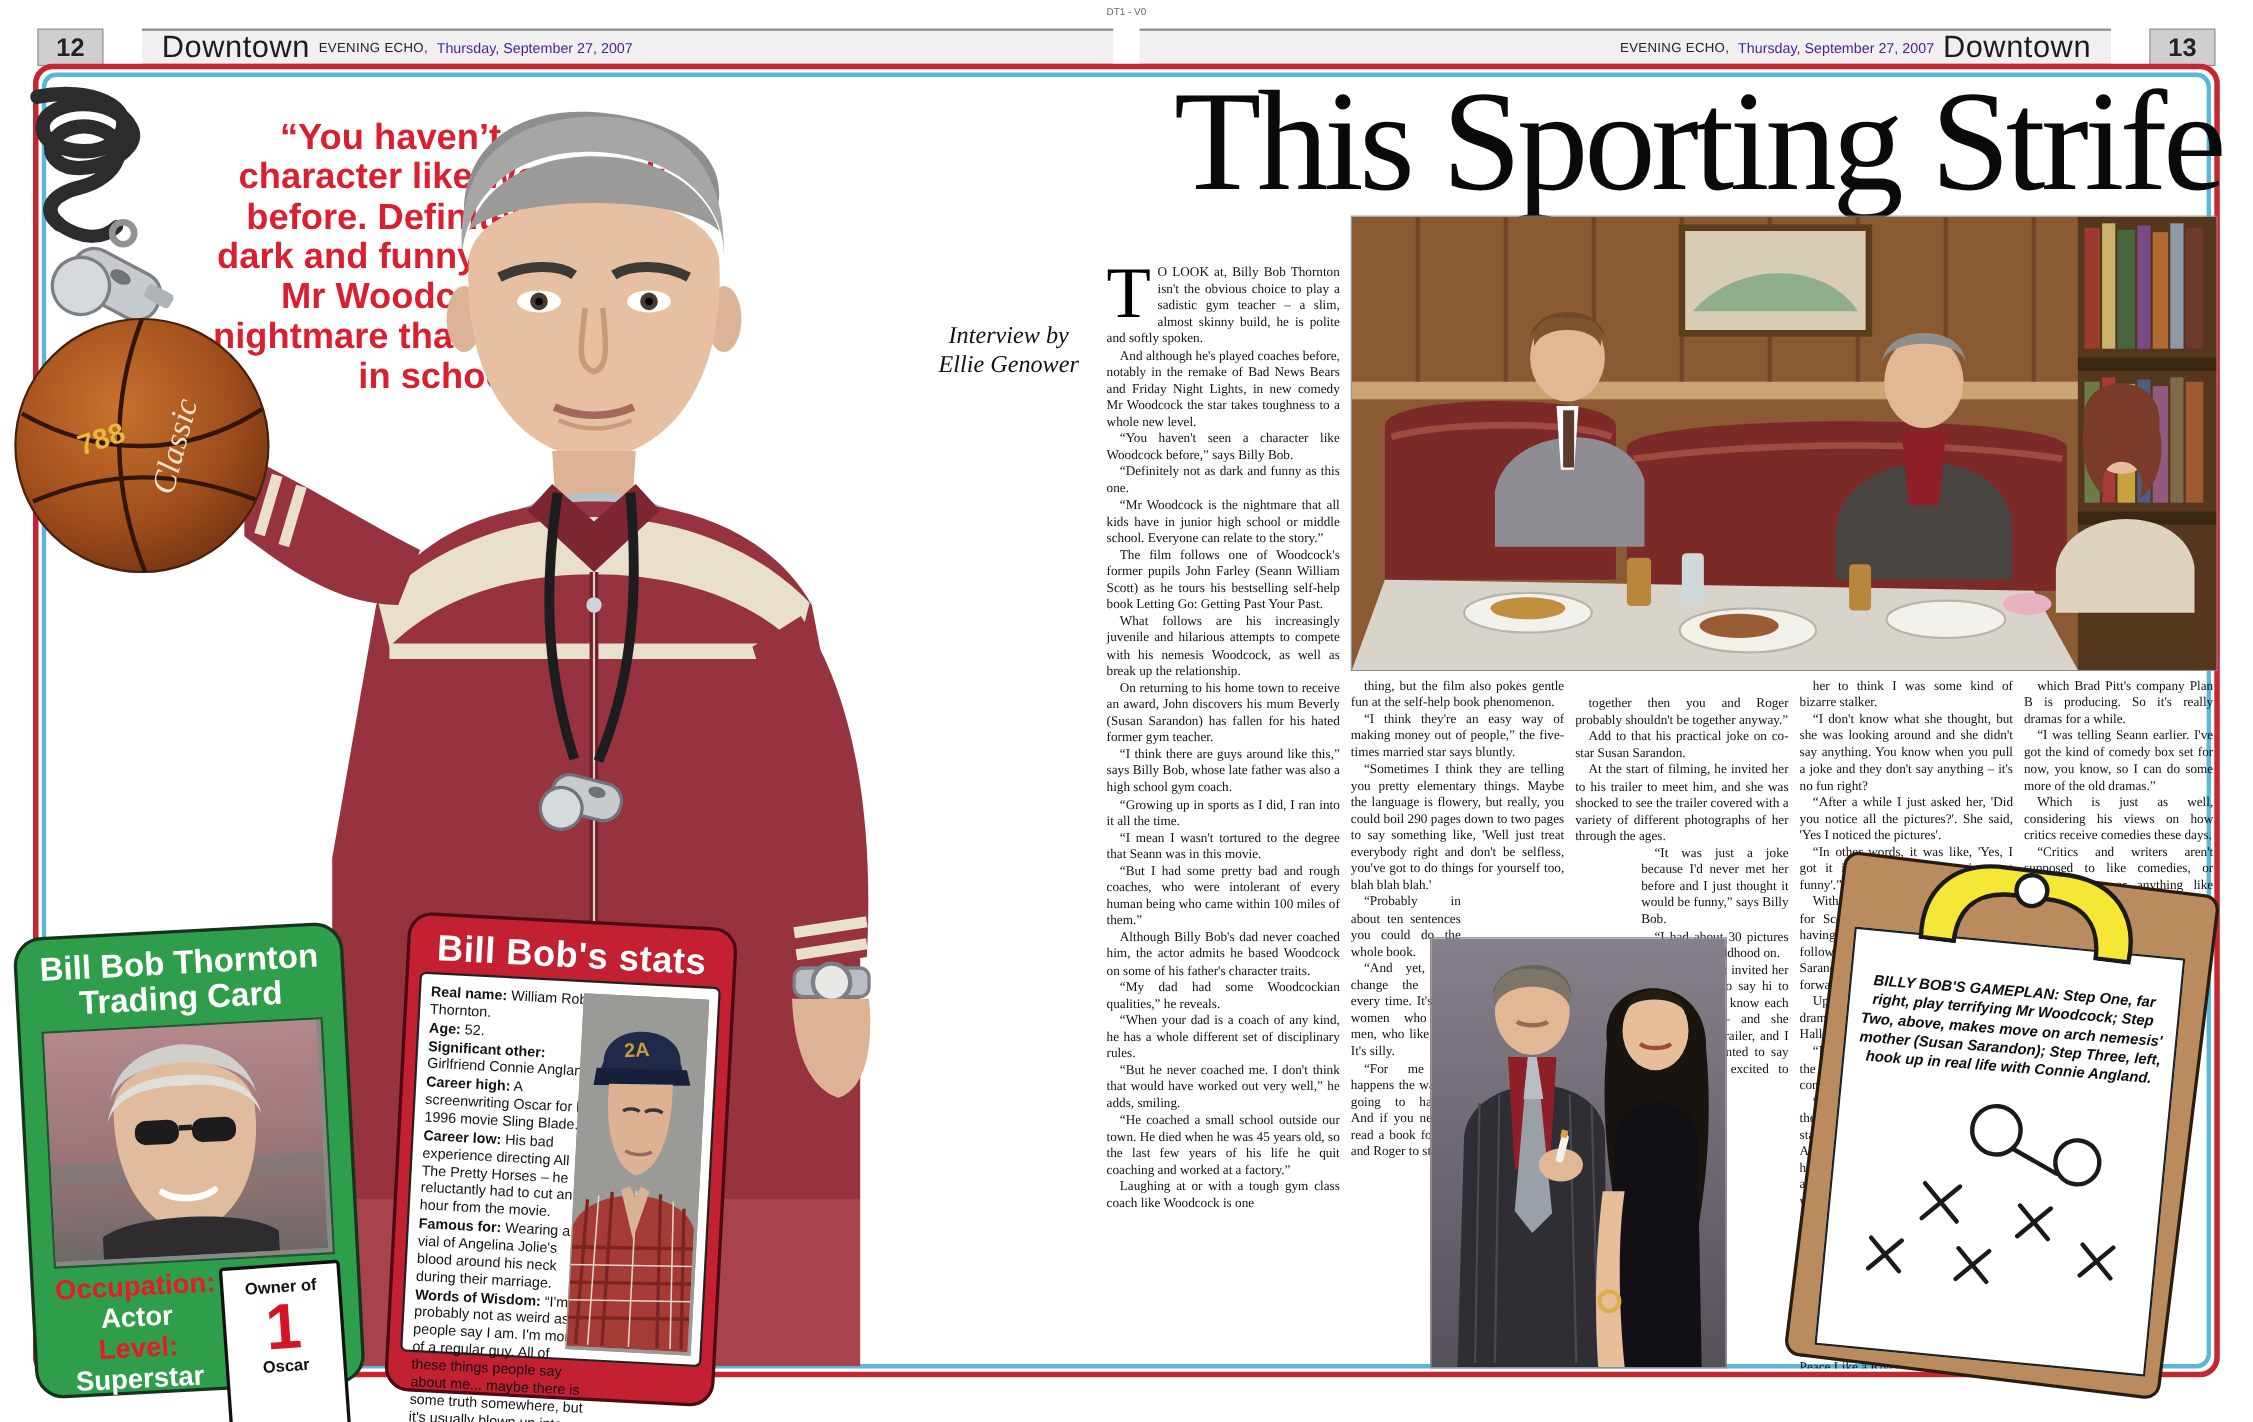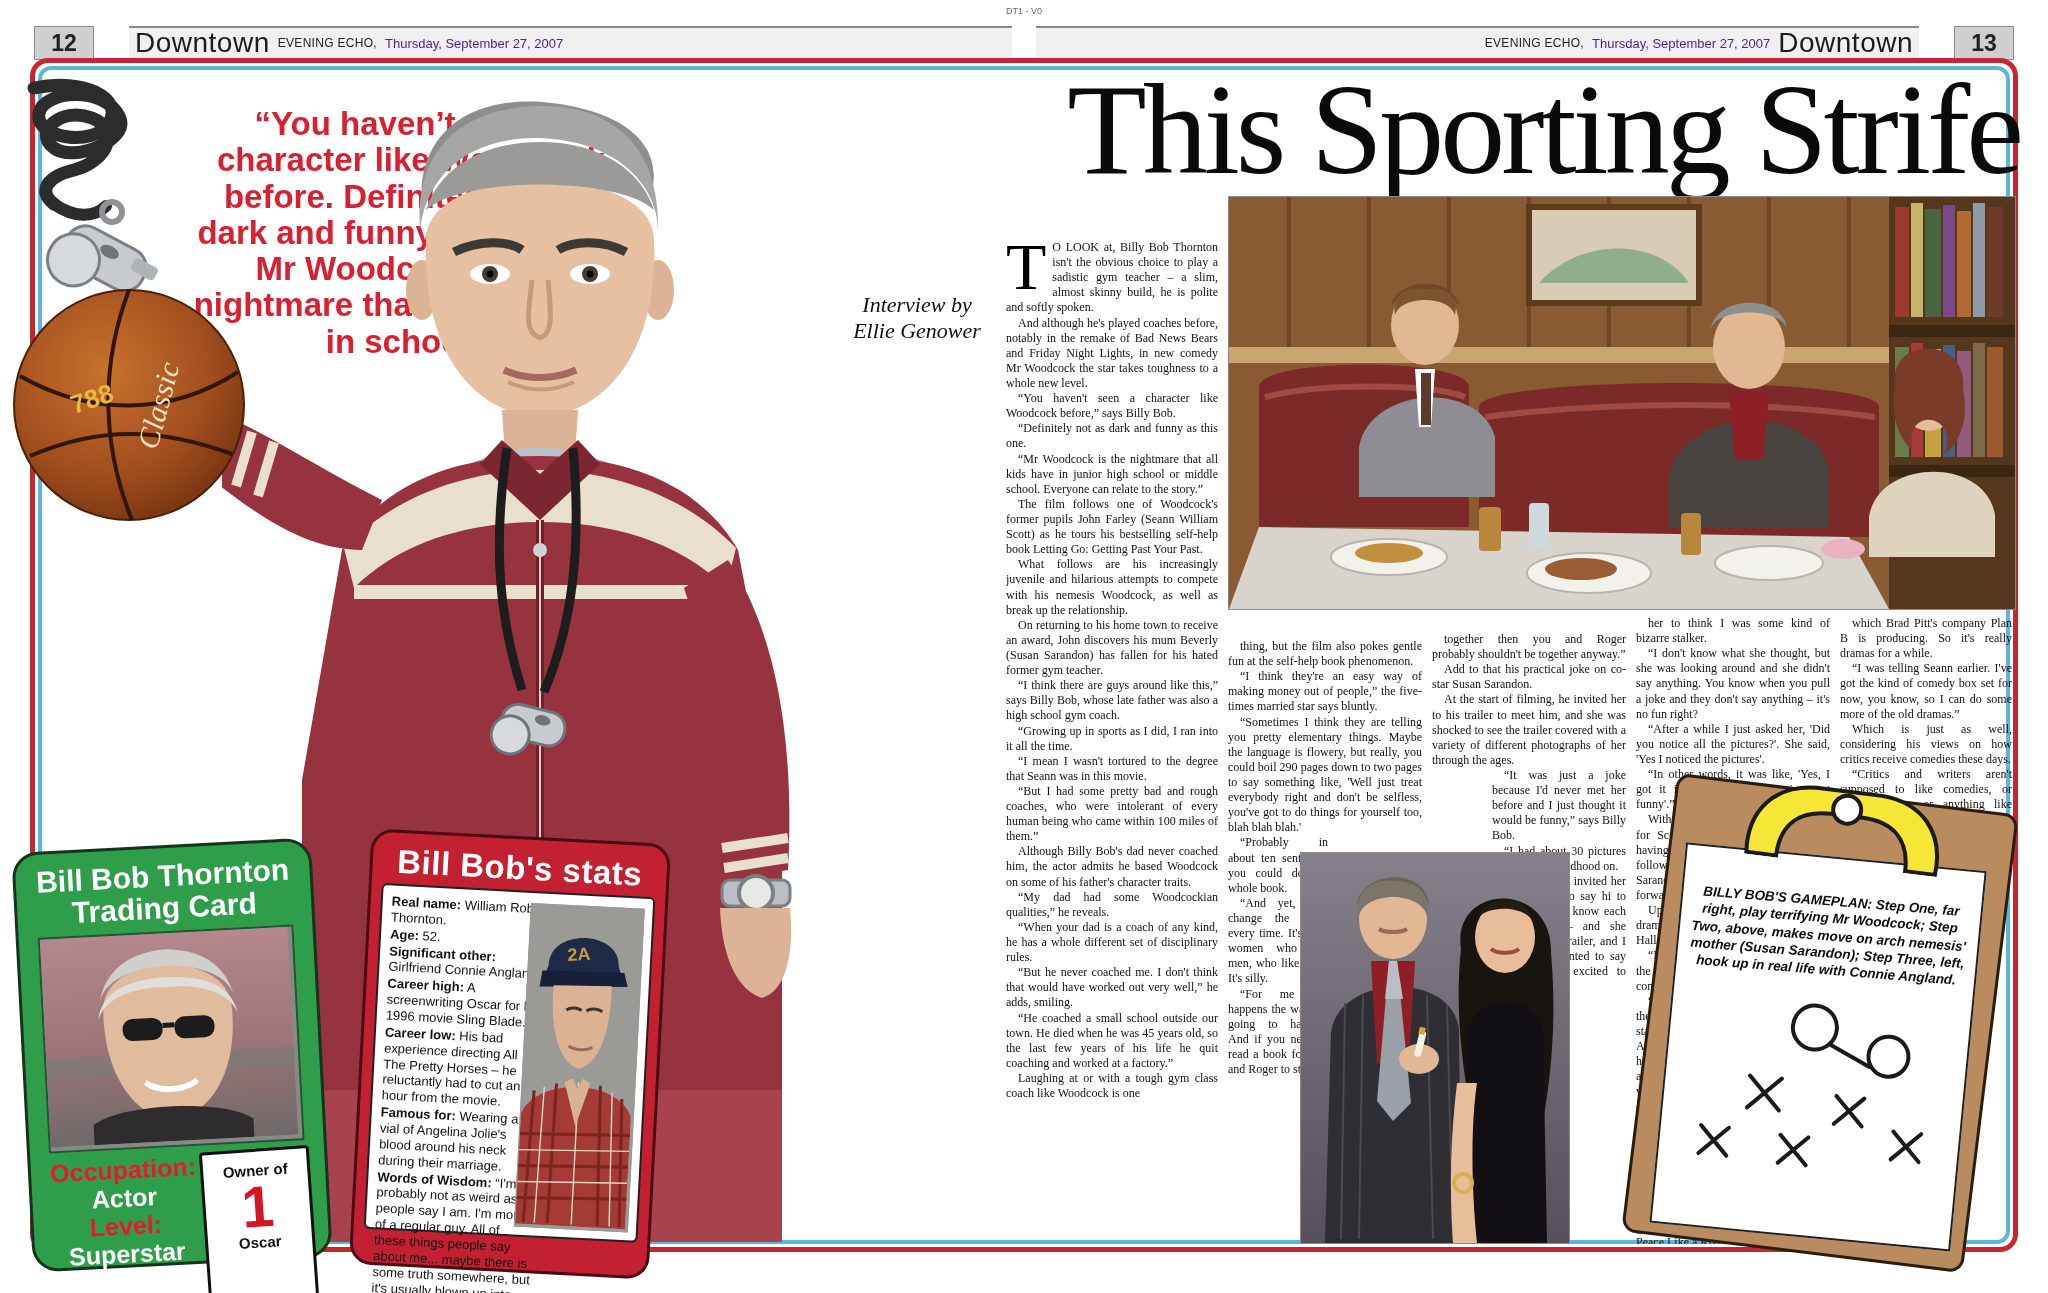--- a/index.html
+++ b/index.html
@@ -2,21 +2,21 @@
 <html><head>
 <meta charset="utf-8">
 <style>
   html,body{margin:0;padding:0;background:#fff;}
   body{width:2048px;height:1293px;position:relative;font-family:"Liberation Serif",serif;color:#111;overflow:hidden;}
 
   
   .plate{position:absolute;left:0;right:0;top:6px;text-align:center;font:9px "Liberation Sans",sans-serif;color:#666;}
   .hbar{position:absolute;top:26px;height:34px;display:flex;align-items:stretch;font-family:"Liberation Sans",sans-serif;gap:35px;}
   .pagenum{background:#cfcfcf;border:1px solid #8e8e8e;width:58px;display:flex;align-items:center;justify-content:center;font-weight:bold;font-size:23px;color:#222;}
-  .banner{background:#f0f0f0;border-top:2px solid #8a8a8a;border-bottom:2px solid #8a8a8a;display:flex;align-items:center;padding:0 6px;gap:8px;flex:1;}
+  .banner{background:#f0f0f0;border-top:2px solid #8a8a8a;border-bottom:2px solid #8a8a8a;display:flex;align-items:center;padding:0 18px;gap:8px;flex:1;}
   .section{font-size:28px;color:#1c1c1c;letter-spacing:.5px;}
   .paper{font-size:12px;color:#222;letter-spacing:.3px;}
   .hdate{font-size:13px;color:#4c1d95;}
 
   
   .frame-red{position:absolute;left:30px;top:58px;width:1978px;height:1184px;border:5px solid #c52630;border-radius:18px;}
   .frame-blue{position:absolute;left:3px;top:3px;right:3px;bottom:3px;border:4px solid #5ab6da;border-radius:13px;}
 
   
   .headline{position:absolute;left:766px;top:64px;width:1254px;text-align:right;font:400 130px/1 "Liberation Serif",serif;letter-spacing:-4px;color:#0a0a0a;white-space:nowrap;}
@@ -284,21 +284,21 @@
       <p class="para">Although Billy Bob's dad never coached him, the actor admits he based Woodcock on some of his father's character traits.</p>
       <p class="para">“My dad had some Woodcockian qualities,” he reveals.</p>
       <p class="para">“When your dad is a coach of any kind, he has a whole different set of disciplinary rules.</p>
       <p class="para">“But he never coached me. I don't think that would have worked out very well,” he adds, smiling.</p>
       <p class="para">“He coached a small school outside our town. He died when he was 45 years old, so the last few years of his life he quit coaching and worked at a factory.”</p>
       <p class="para">Laughing at or with a tough gym class coach like Woodcock is one</p>
     </div>
 </div>
 
 <div class="col" style="left:1228px;top:616px;width:194px;height:628px;">
-  <div class="subcol" style="width:194px;margin-top:23px;">
+  <div class="subcol" style="width:194px;">
       <p class="para">thing, but the film also pokes gentle fun at the self-help book phenomenon.</p>
       <p class="para">“I think they're an easy way of making money out of people,” the five-times married star says bluntly.</p>
       <p class="para">“Sometimes I think they are telling you pretty elementary things. Maybe the language is flowery, but really, you could boil 290 pages down to two pages to say something like, 'Well just treat everybody right and don't be selfless, you've got to do things for yourself too, blah blah blah.'</p>
     </div>
   <div class="subcol" style="width:100px;">
       <p class="para">“Probably in about ten sentences you could do the whole book.</p>
       <p class="para">“And yet, they change the name every time. It's like; women who like men, who like girls. It's silly.</p>
       <p class="para">“For me life happens the way it's going to happen. And if you need to read a book for you and Roger to stay</p>
     </div>
 </div>

